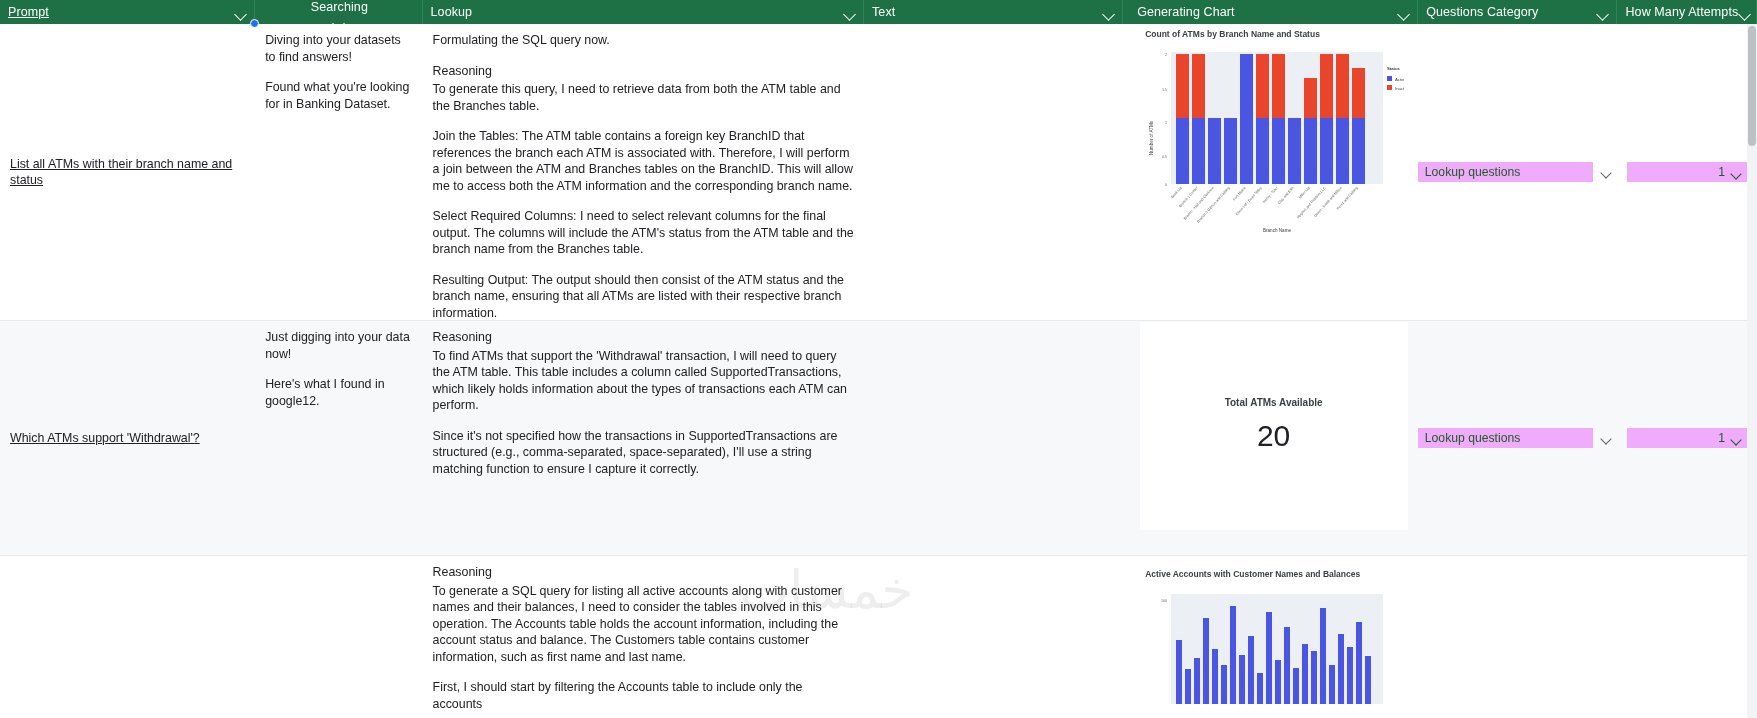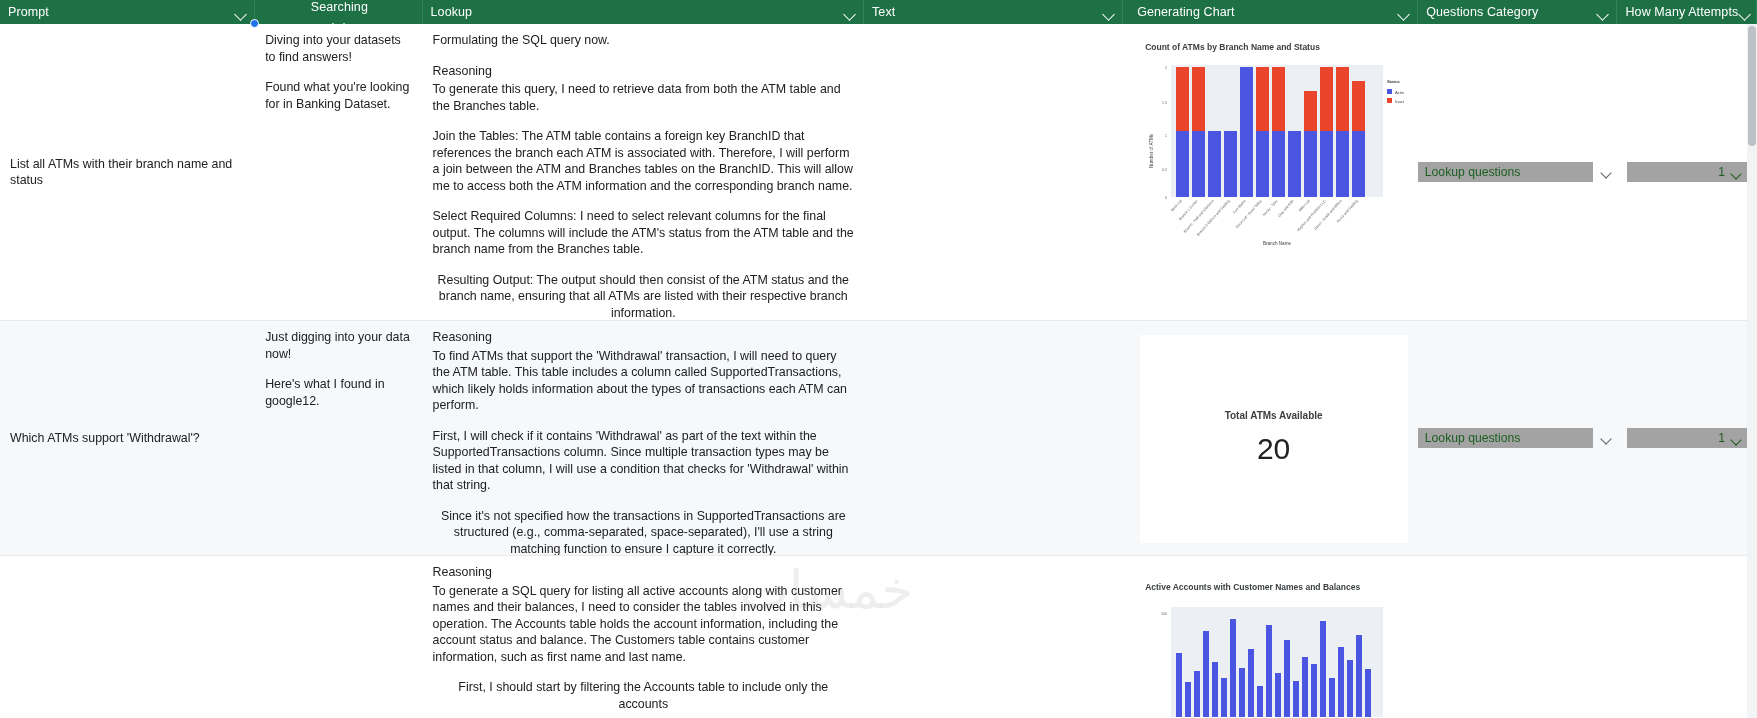--- a/index.html
+++ b/index.html
@@ -46,21 +46,21 @@
   .caret::after {
     content: "";
     position: absolute;
     left: 2px; top: 5px;
     width: 8px; height: 8px;
     border-left: 1.6px solid #ffffff;
     border-bottom: 1.6px solid #ffffff;
     transform: rotate(-45deg);
   }
   
-  .c-prompt   { width: 256px; }
+  .c-prompt   { width: 256px; text-decoration: underline; }
   .c-search   { width: 168px; flex-direction: column; }
   .c-query    { width: 443px; }
   .c-text     { width: 260px; }
   .c-chart    { width: 290px; margin-left: 6px; }
   .c-cat      { width: 200px; }
   .c-att      { width: 140px; }
 
   
   .drag-dot {
     position: absolute;
@@ -85,49 +85,49 @@
     font-size: 12.4px;
     color: #202124;
     line-height: 1.33;
     overflow: hidden;
   }
   .cell.c-prompt { display: flex; align-items: center; }
   .cell.c-search { display: flex; align-items: flex-end; }
   .search-inner p { margin: 0 0 14px 0; }
   .search-inner p:last-child { margin-bottom: 0; }
   .query-inner p { margin: 0 0 14px 0; }
-  .query-inner p:last-child { margin-bottom: 0; text-align: center; }
+  .query-inner p:last-child { margin-bottom: 0; }
   .query-inner .reason-h { margin-bottom: 2px; }
 
   
   .c-chart-cell {
     display: flex;
     align-items: flex-start;
     justify-content: center;
-    padding-top: 14px;
+    padding-top: 1px;
   }
   .chart-card {
     background: #ffffff;
     width: 292px;
   }
   .chart-title {
     font-size: 8.5px;
     color: #3c4043;
     font-weight: bold;
     margin: 4px 0 6px 6px;
   }
 
   
   .c-cat-cell, .c-att-cell {
     display: flex;
     align-items: center;
     justify-content: center;
   }
   .chip {
-    background: #a3a3a3;
+    background: #f0abfc;
     color: #1b5e20;
     font-size: 12.2px;
     height: 20px;
     display: flex;
     align-items: center;
     justify-content: space-between;
     padding: 0 4px 0 8px;
     width: 176px;
     white-space: nowrap;
   }
@@ -360,21 +360,20 @@
       </div>
       <div class="cell c-search">
         <div class="search-inner">
           <p>Just digging into your data now!</p>
           <p>Here's what I found in google12.</p>
         </div>
       </div>
       <div class="cell c-query query-inner">
         <p class="reason-h">Reasoning</p>
         <p>To find ATMs that support the 'Withdrawal' transaction, I will need to query the ATM table. This table includes a column called SupportedTransactions, which likely holds information about the types of transactions each ATM can perform.</p>
-        <p>First, I will check if it contains 'Withdrawal' as part of the text within the SupportedTransactions column. Since multiple transaction types may be listed in that column, I will use a condition that checks for 'Withdrawal' within that string.</p>
         <p>Since it's not specified how the transactions in SupportedTransactions are structured (e.g., comma-separated, space-separated), I'll use a string matching function to ensure I capture it correctly.</p>
 
       </div>
       <div class="cell c-text"></div>
       <div class="cell c-chart c-chart-cell">
         <div class="kpi-card">
           <div class="kpi-label">Total ATMs Available</div>
           <div class="kpi-value">20</div>
         </div>
       </div>

